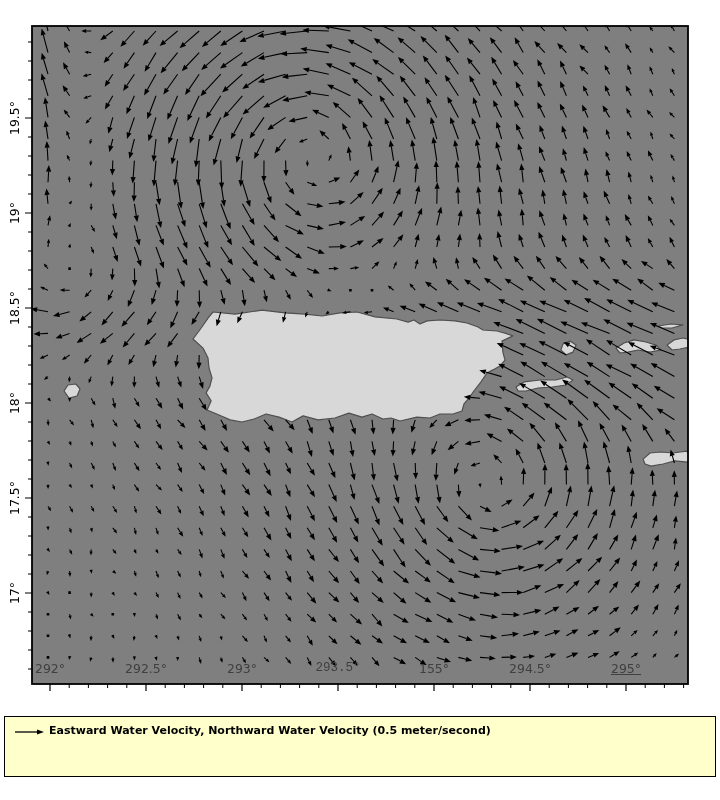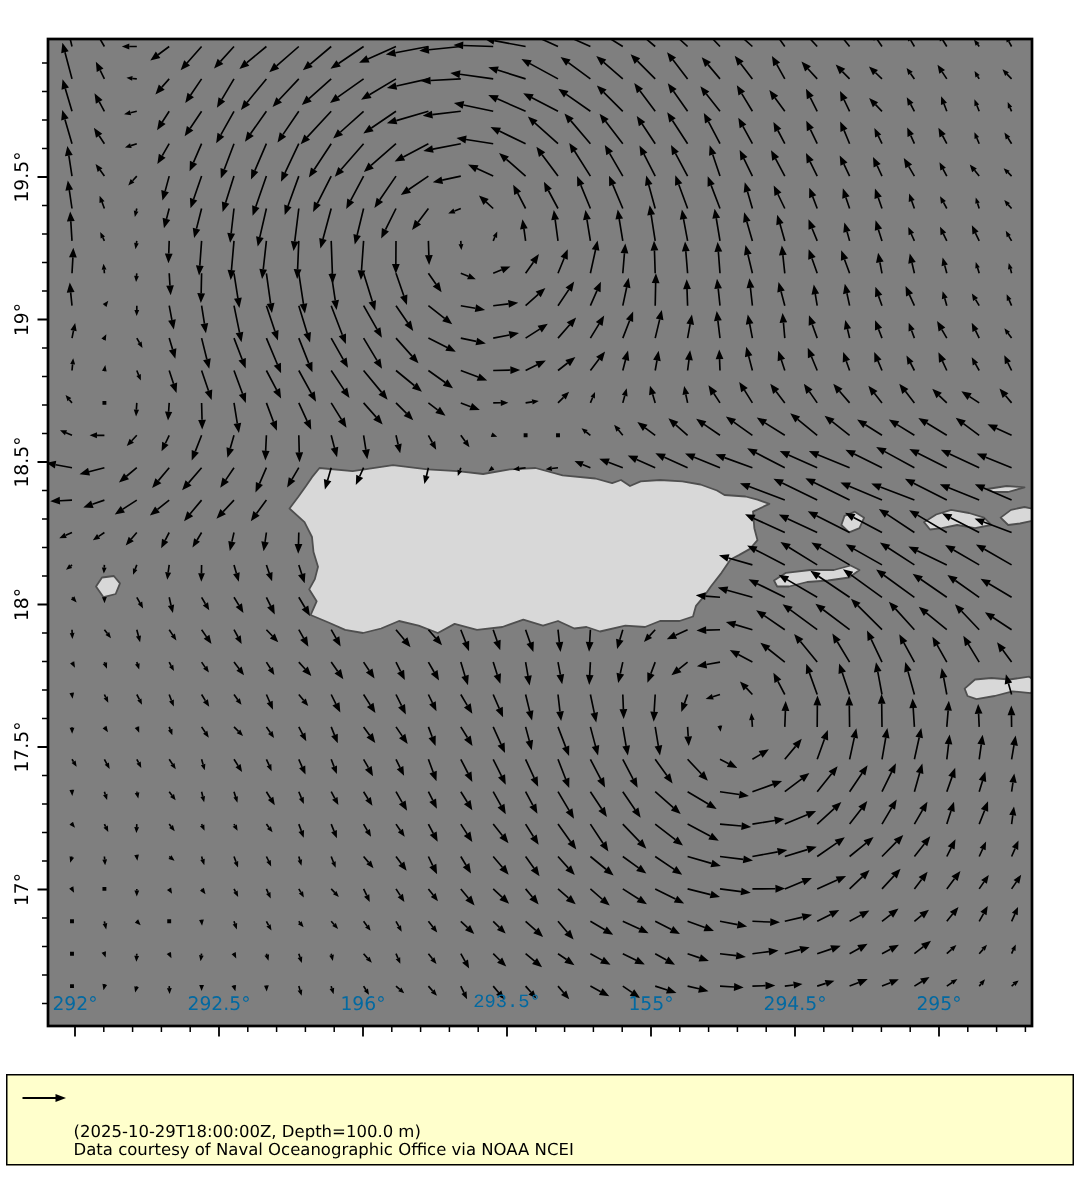--- a/index.html
+++ b/index.html
@@ -1,19 +1,19 @@
 <!DOCTYPE html>
 <html><head>
 <meta charset="utf-8">
 <style>
   html,body{margin:0;padding:0;background:#ffffff;}
   .fig{position:relative;width:720px;height:800px;background:#ffffff;overflow:hidden;
        font-family:"DejaVu Sans","Liberation Sans",sans-serif;}
   svg.plot{position:absolute;left:0;top:0;}
-  .xlab{position:absolute;transform:translateX(-50%);font-size:12.5px;color:#0369a1;
+  .xlab{position:absolute;transform:translateX(-50%);font-size:12.5px;color:#404040;
         top:661px;white-space:nowrap;}
   .ylab{position:absolute;transform:translate(-50%,-50%) rotate(-90deg);font-size:12.5px;
         color:#000;left:14px;white-space:nowrap;}
   .legend{position:absolute;left:4px;top:716px;width:712px;height:61px;
           border:1.5px solid #000;box-sizing:border-box;}
   .lg-line{position:absolute;left:44px;font-size:11px;line-height:12px;color:#000;white-space:nowrap;}
   .lg-title{font-weight:bold;top:8px;}
   .lg-l2{top:20px;}
   .lg-l3{top:32px;}
   .lg-l4{top:44px;}
@@ -44,36 +44,35 @@
         <path d="M68.3 267.3h2.6v2.6h-2.6ZM349.1 288.9h2.6v2.6h-2.6ZM370.7 288.9h2.6v2.6h-2.6ZM68.3 591.3h2.6v2.6h-2.6ZM46.7 612.9h2.6v2.6h-2.6ZM111.5 612.9h2.6v2.6h-2.6ZM46.7 634.5h2.6v2.6h-2.6ZM46.7 656.1h2.6v2.6h-2.6Z" fill="#000000"></path>
       </g>
       <path d="M50.0 684v7M146.0 684v7M242.0 684v7M338.0 684v7M434.0 684v7M530.0 684v7M626.0 684v7M32 118.0h-7M32 213.0h-7M32 308.0h-7M32 403.0h-7M32 498.0h-7M32 593.0h-7" stroke="#000" stroke-width="1.2" fill="none"></path>
       <path d="M69.2 684v4M88.4 684v4M107.6 684v4M126.8 684v4M165.2 684v4M184.4 684v4M203.6 684v4M222.8 684v4M261.2 684v4M280.4 684v4M299.6 684v4M318.8 684v4M357.2 684v4M376.4 684v4M395.6 684v4M414.8 684v4M453.2 684v4M472.4 684v4M491.6 684v4M510.8 684v4M549.2 684v4M568.4 684v4M587.6 684v4M606.8 684v4M645.2 684v4M664.4 684v4M683.6 684v4M32 669.0h-4M32 650.0h-4M32 631.0h-4M32 612.0h-4M32 574.0h-4M32 555.0h-4M32 536.0h-4M32 517.0h-4M32 479.0h-4M32 460.0h-4M32 441.0h-4M32 422.0h-4M32 384.0h-4M32 365.0h-4M32 346.0h-4M32 327.0h-4M32 289.0h-4M32 270.0h-4M32 251.0h-4M32 232.0h-4M32 194.0h-4M32 175.0h-4M32 156.0h-4M32 137.0h-4M32 99.0h-4M32 80.0h-4M32 61.0h-4M32 42.0h-4" stroke="#000" stroke-width="1" fill="none"></path>
       <rect x="32" y="26" width="656" height="658" fill="none" stroke="#000000" stroke-width="1.8"></rect>
     </svg>
 
   <div id="xlabels">
       <div class="xlab" style="left: 50px;">292°</div>
       <div class="xlab" style="left: 146px;">292.5°</div>
-      <div class="xlab" style="left: 242px;">196°</div>
+      <div class="xlab" style="left: 242px;">293°</div>
       <div class="xlab" style="left: 338px; font-family: Liberation Mono, monospace;">293.5°</div>
       <div class="xlab" style="left: 434px;">155°</div>
       <div class="xlab" style="left: 530px;">294.5°</div>
-      <div class="xlab" style="left: 626px;">295°</div>
+      <div class="xlab" style="left: 626px; text-decoration: underline;">295°</div>
     </div>
   <div id="ylabels">
       <div class="ylab" style="top: 118px;">19.5°</div>
       <div class="ylab" style="top: 213px;">19°</div>
       <div class="ylab" style="top: 308px;">18.5°</div>
       <div class="ylab" style="top: 403px;">18°</div>
       <div class="ylab" style="top: 498px;">17.5°</div>
       <div class="ylab" style="top: 593px;">17°</div>
     </div>
 
   <div class="legend" id="legendbox" style="background: rgb(255, 255, 204); border-color: rgb(0, 0, 0);">
     <svg class="lg-arrow" width="34" height="12">
       <line x1="2" y1="6" x2="25" y2="6" stroke="#000" stroke-width="1.3"></line>
       <polygon points="31,6 24,3.4 24,8.6" fill="#000"></polygon>
     </svg>
-    <div class="lg-line lg-l3">(2025-10-29T18:00:00Z, Depth=100.0 m)</div>
-    <div class="lg-line lg-l4">Data courtesy of Naval Oceanographic Office via NOAA NCEI</div>
+    <div class="lg-line lg-title">Eastward Water Velocity, Northward Water Velocity (0.5 meter/second)</div>
   </div>
 </div>
 
 </body></html>

